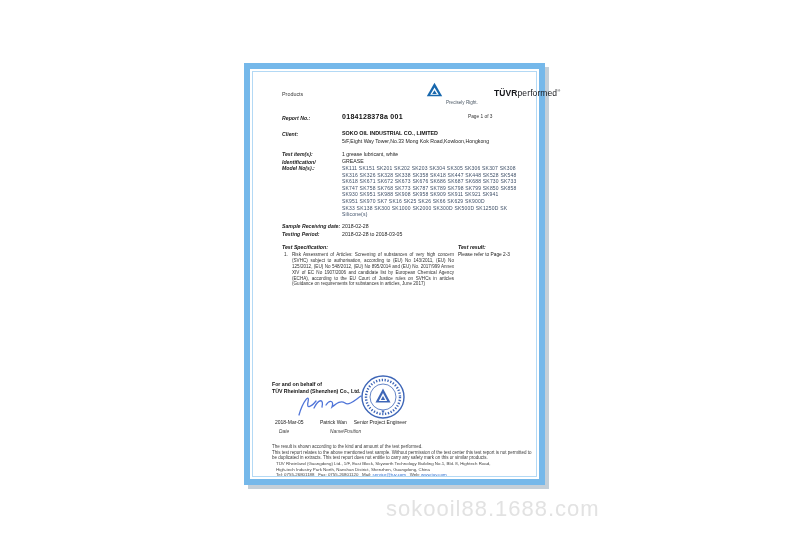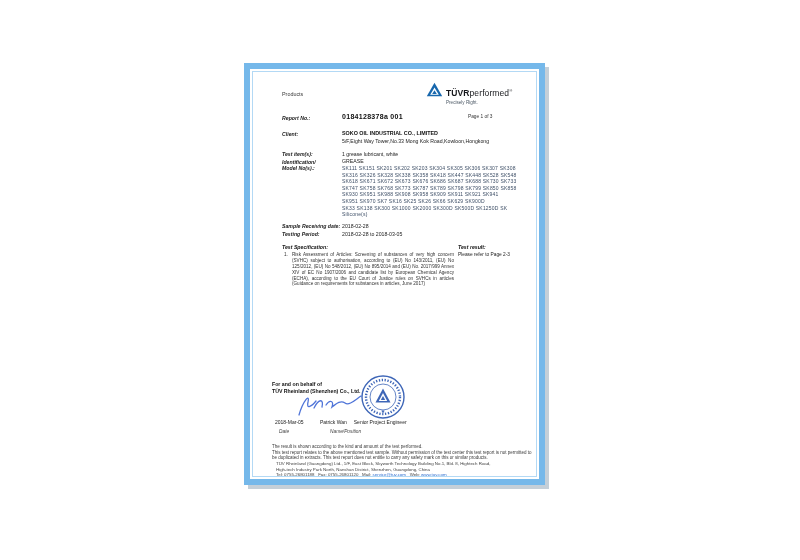--- a/index.html
+++ b/index.html
@@ -20,21 +20,21 @@
 
   .lbl { font-size:5.2px; font-weight:bold; font-style:italic; color:#1a1a1a; line-height:1.2; }
   .val { font-size:5.2px; color:#222; line-height:1.25; }
   .val-bold { font-size:5.4px; font-weight:bold; color:#111; }
   .tiny { font-size:4.8px; color:#333; line-height:1.3; }
 
   .products { font-size:5.4px; color:#3a3a3a; }
 
   .logo-row { display:flex; align-items:flex-start; gap:3px; }
   .brand { font-size:8.5px; color:#17181c; letter-spacing:.1px; white-space:nowrap; }
-  .brand b { font-weight:bold; }
+  .brand b { font-weight:bold;margin-left:48px; }
   .brand .rest { font-weight:normal; }
   .brand sup { font-size:4px; }
   .tagline { font-size:4.6px; color:#4d5a66; }
 
   .report-no { font-size:7px; font-weight:bold; letter-spacing:.3px; color:#0e0e0e; }
   .pageno { font-size:4.8px; color:#333; }
 
   .model-block { width:196px; font-size:5px; line-height:6.6px; color:#3d4e66; letter-spacing:.2px; }
   .model-line { white-space:nowrap; }
 
@@ -164,14 +164,15 @@
     <div class="abs contact" style="left:26px; top:403px;">
       <span>Tel: 0755-26801188</span>&nbsp;&nbsp;
       <span>Fax: 0755-26801120</span>&nbsp;&nbsp;
       <span>Mail:</span>
       <span class="blue-link">service@tuv.com</span>&nbsp;&nbsp;
       <span>Web:</span>
       <span class="blue-link">www.tuv.com</span>
     </div>
   </div>
 
+  <div class="wm-url">sokooil88.1688.com</div>
 
 </div>
 
 </body></html>

